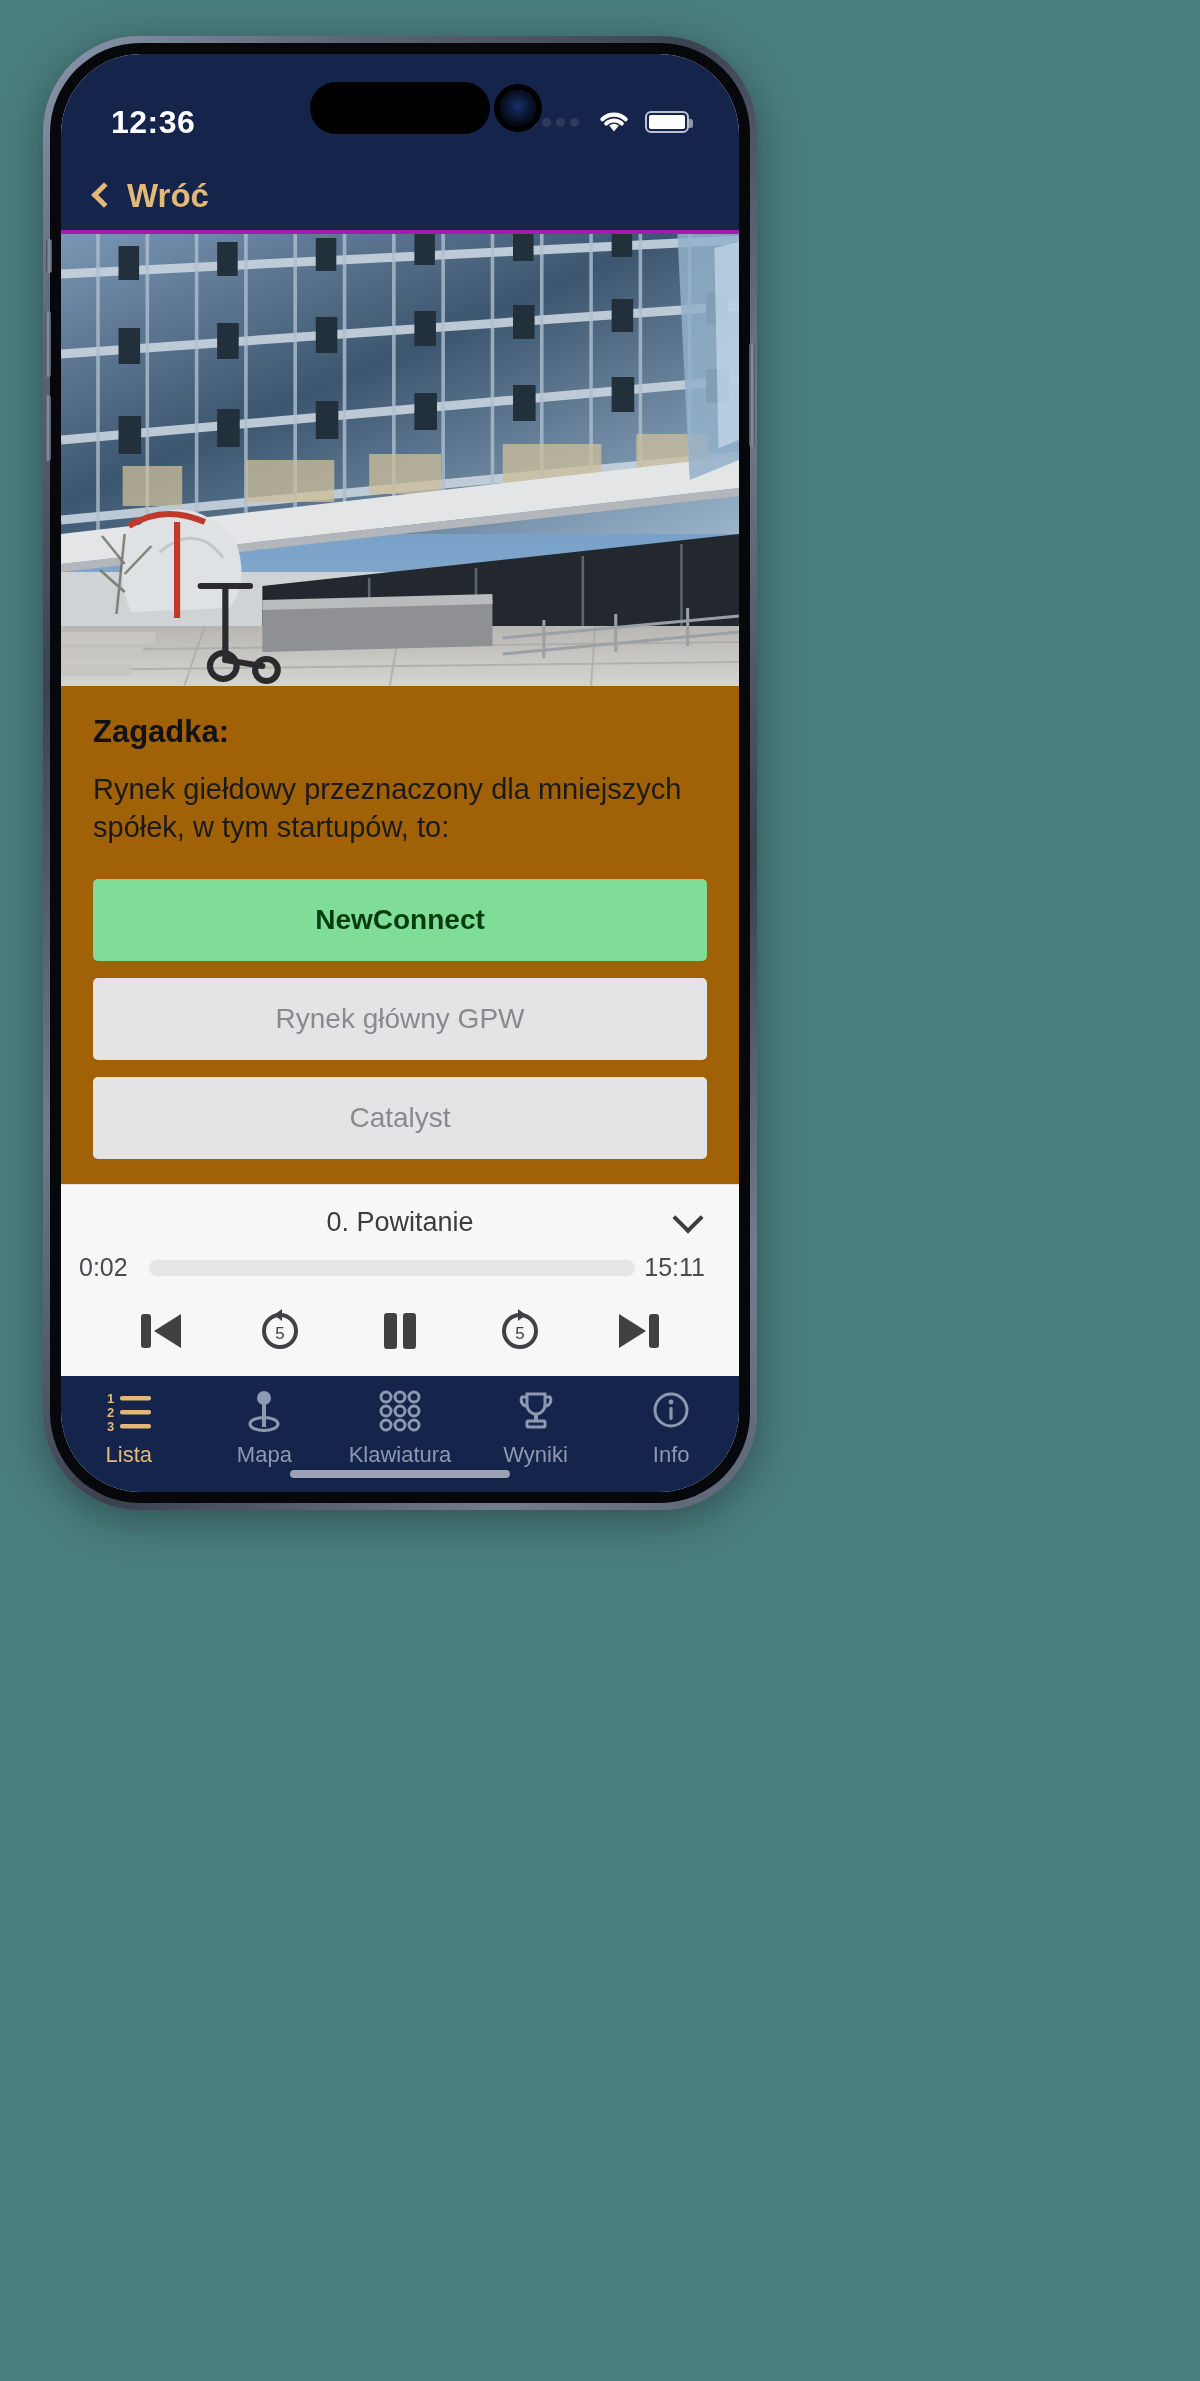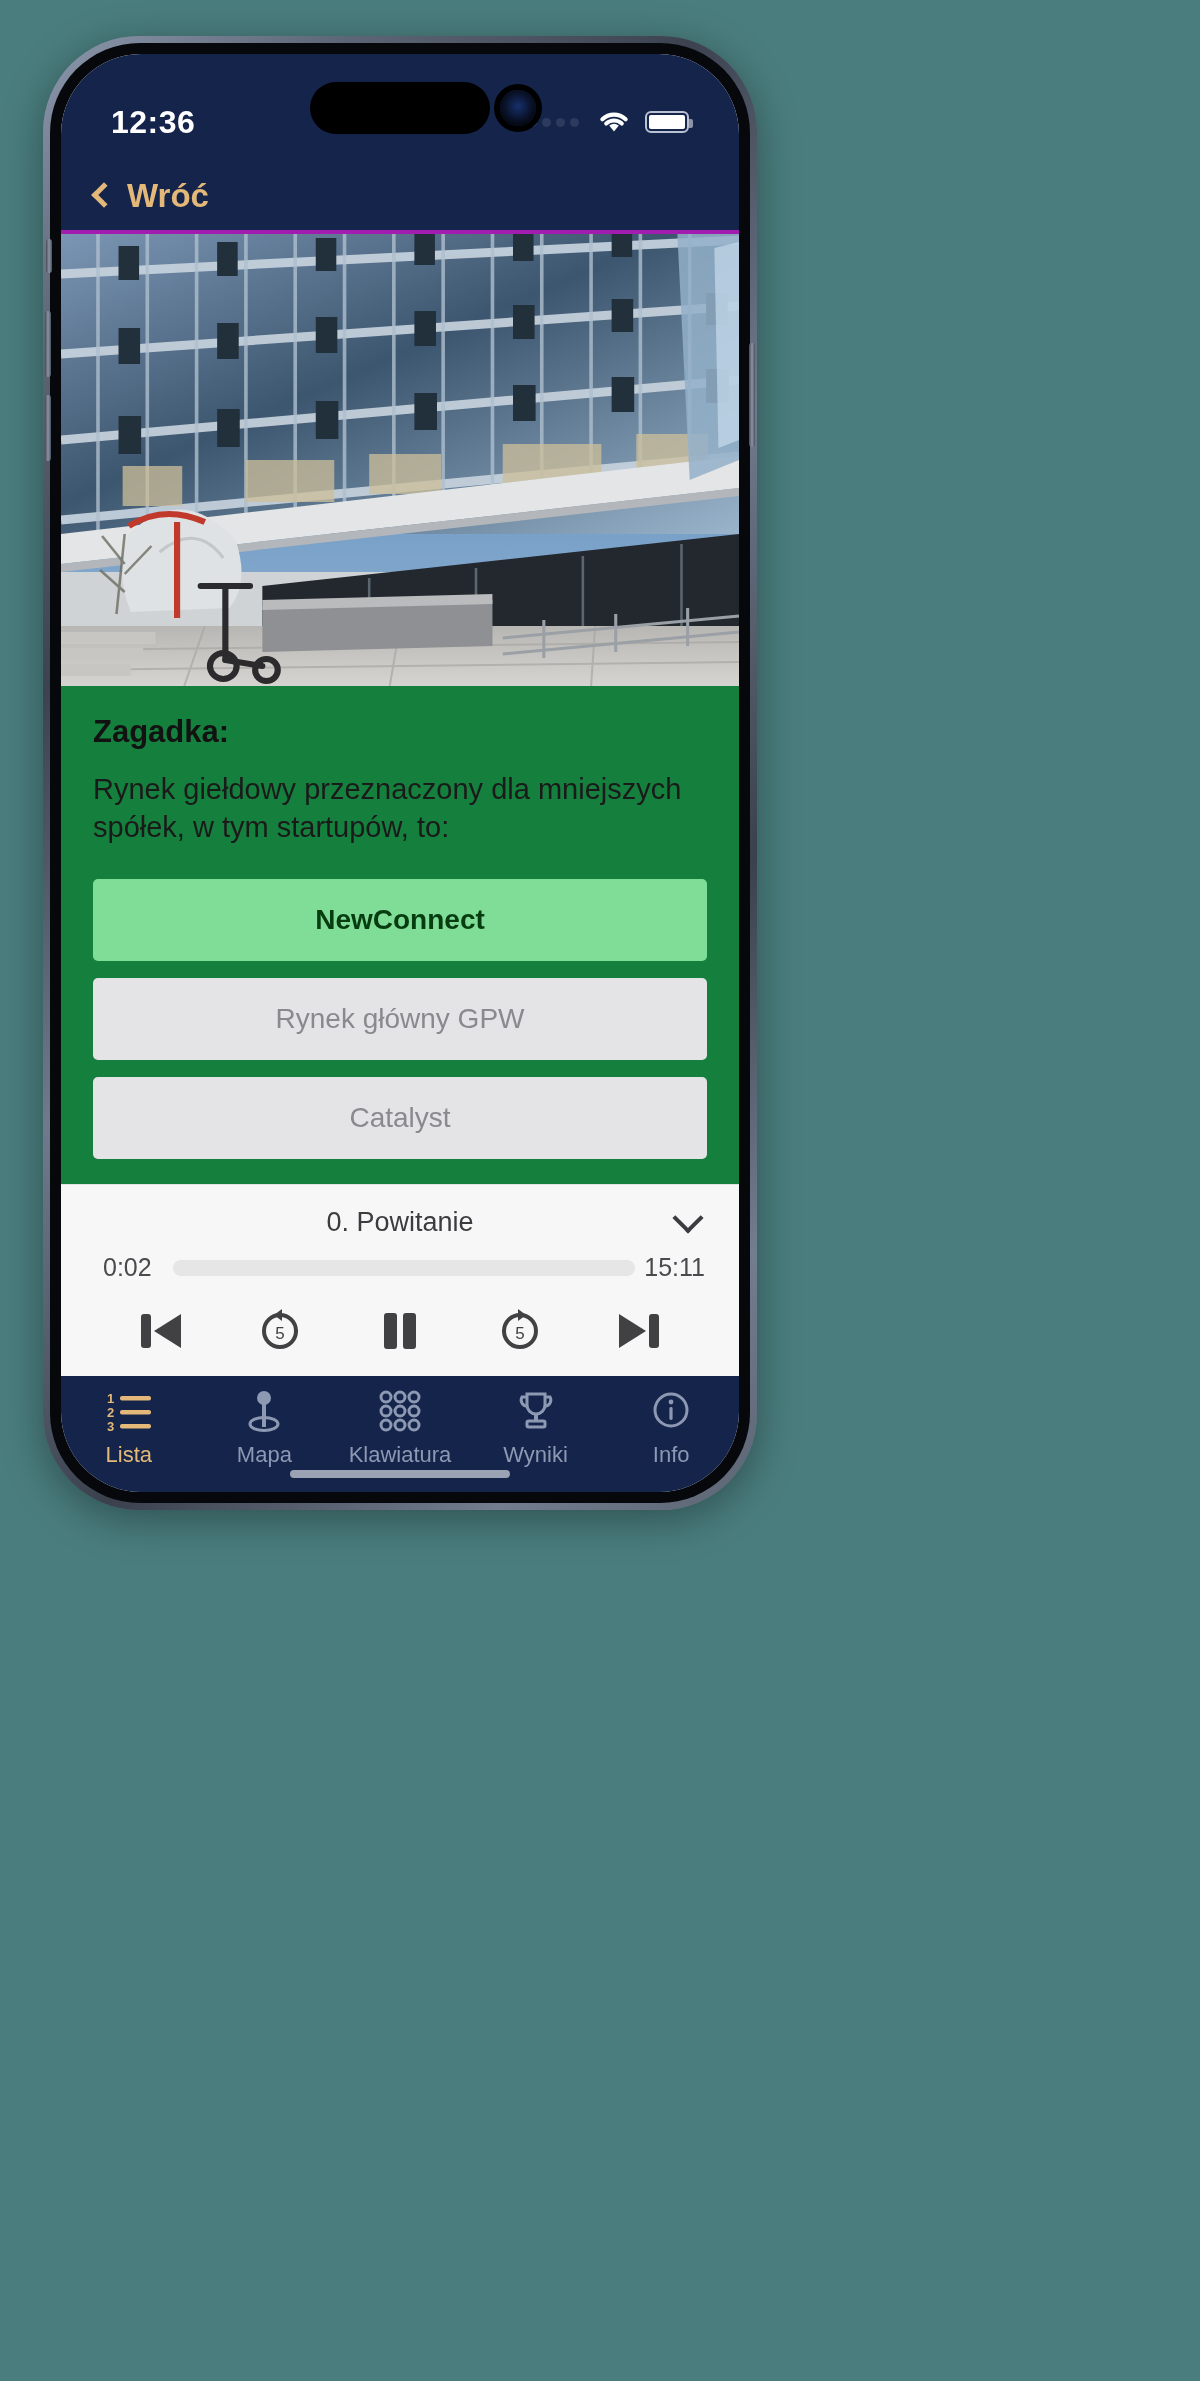--- a/index.html
+++ b/index.html
@@ -71,38 +71,38 @@
   }
   .nav-back { display:flex; align-items:center; gap: 14px; cursor:pointer; }
   .chev-left { width: 18px; height: 18px; border-left: 5px solid #e3b879; border-bottom: 5px solid #e3b879; transform: rotate(45deg); margin-bottom: 2px; }
   .nav-back-label { color:#e3b879; font-size: 33px; font-weight: 700; }
 
   
   .photo { flex: 0 0 auto; height: 452px; position: relative; overflow: hidden; background:#5d7f9e; }
   .photo svg { display:block; width: 100%; height: 100%; }
 
   
-  .content { flex: 1 1 auto; background: #15803d; padding: 28px 32px 0 32px; overflow: hidden; }
+  .content { flex: 1 1 auto; background: #a16207; padding: 28px 32px 0 32px; overflow: hidden; }
   .riddle-title { font-size: 31px; font-weight: 700; color: #121212; margin-bottom: 20px; }
   .riddle-text { font-size: 29px; line-height: 1.32; color: #1a1a1a; margin-bottom: 32px; }
 
   .answers { display: flex; flex-direction: column; gap: 17px; }
   .answer {
     height: 82px; border-radius: 5px; display:flex; align-items:center; justify-content:center;
     font-size: 28px; cursor: pointer;
   }
   .answer.neutral { background: #e4e4e6; color: #8a8a8e; }
   .answer.correct { background: #7fdd97; color: #063c10; font-weight: 700; }
 
   
   .player { flex: 0 0 auto; background: #f7f7f7; border-top: 1px solid #e2e2e2; padding: 14px 0 10px 0; }
   .player-head { position: relative; display:flex; align-items:center; justify-content:center; height: 46px; padding: 0 34px; }
   .track-title { font-size: 27px; color: #3c3c40; }
   .chev-down { position:absolute; right: 40px; width: 22px; height: 22px; border-right: 4px solid #3c3c40; border-bottom: 4px solid #3c3c40; transform: rotate(45deg); margin-top:-8px; cursor:pointer; }
-  .progress-row { display:flex; align-items:center; gap: 4px; padding: 8px 34px 0 42px; }
+  .progress-row { display:flex; align-items:center; gap: 4px; padding: 8px 34px 0 18px; }
   .time { font-size: 25px; color: #4a4a4e; min-width: 66px; }
   .time.right { text-align: right; }
   .track { flex:1; height: 16px; background: #e6e6e6; border-radius: 8px; overflow:hidden; cursor:pointer; }
   .track-fill { height: 100%; background: #cda169; border-radius: 8px; }
   .controls { display:flex; align-items:center; justify-content: space-around; padding: 18px 40px 4px 40px; }
   .ctrl { cursor:pointer; display:flex; align-items:center; justify-content:center; width: 70px; height: 62px; }
   .ctrl svg { display:block; }
 
   
   .tabbar { flex: 0 0 auto; height: 116px; background: #15244b; display:flex; align-items:flex-start; padding-top: 12px; }

